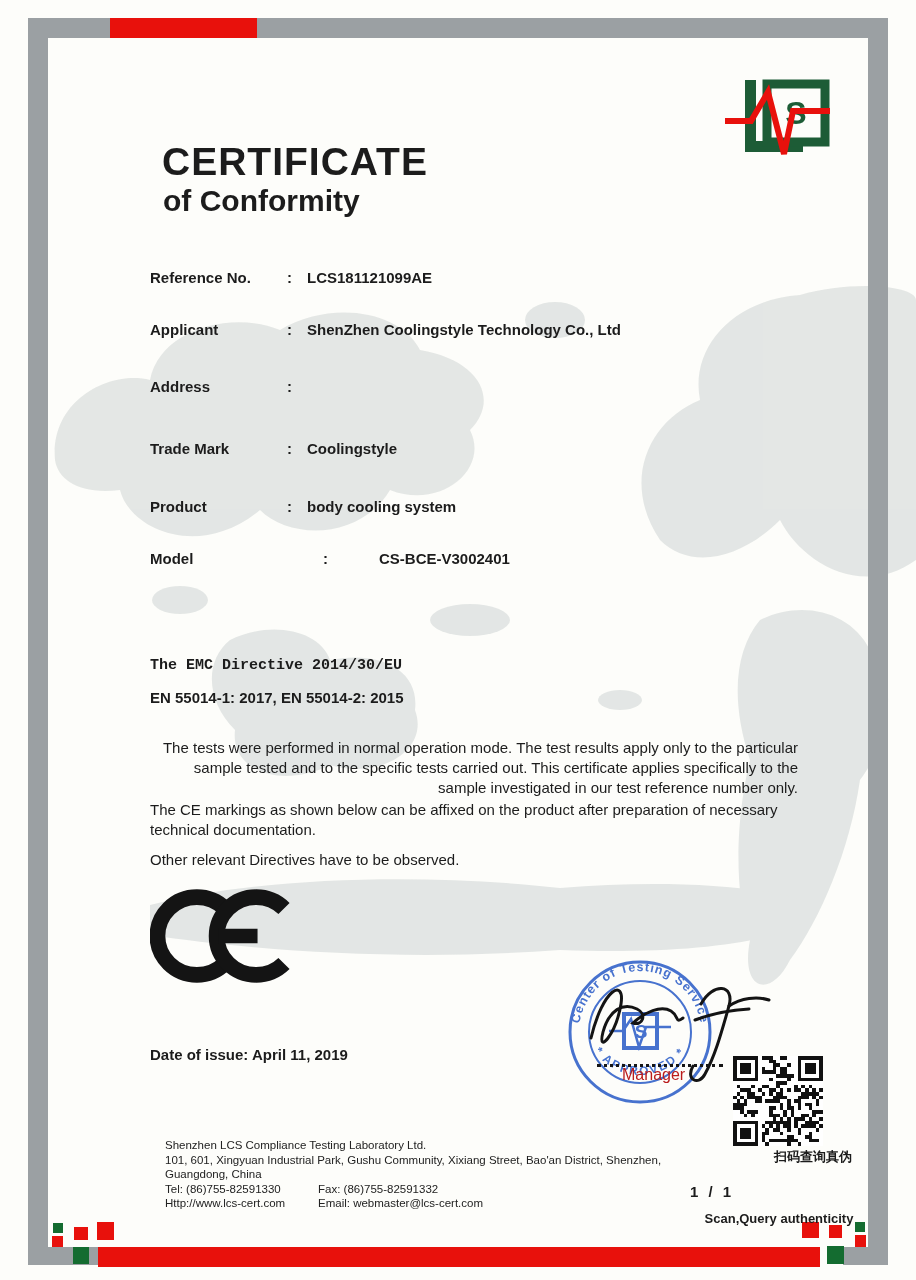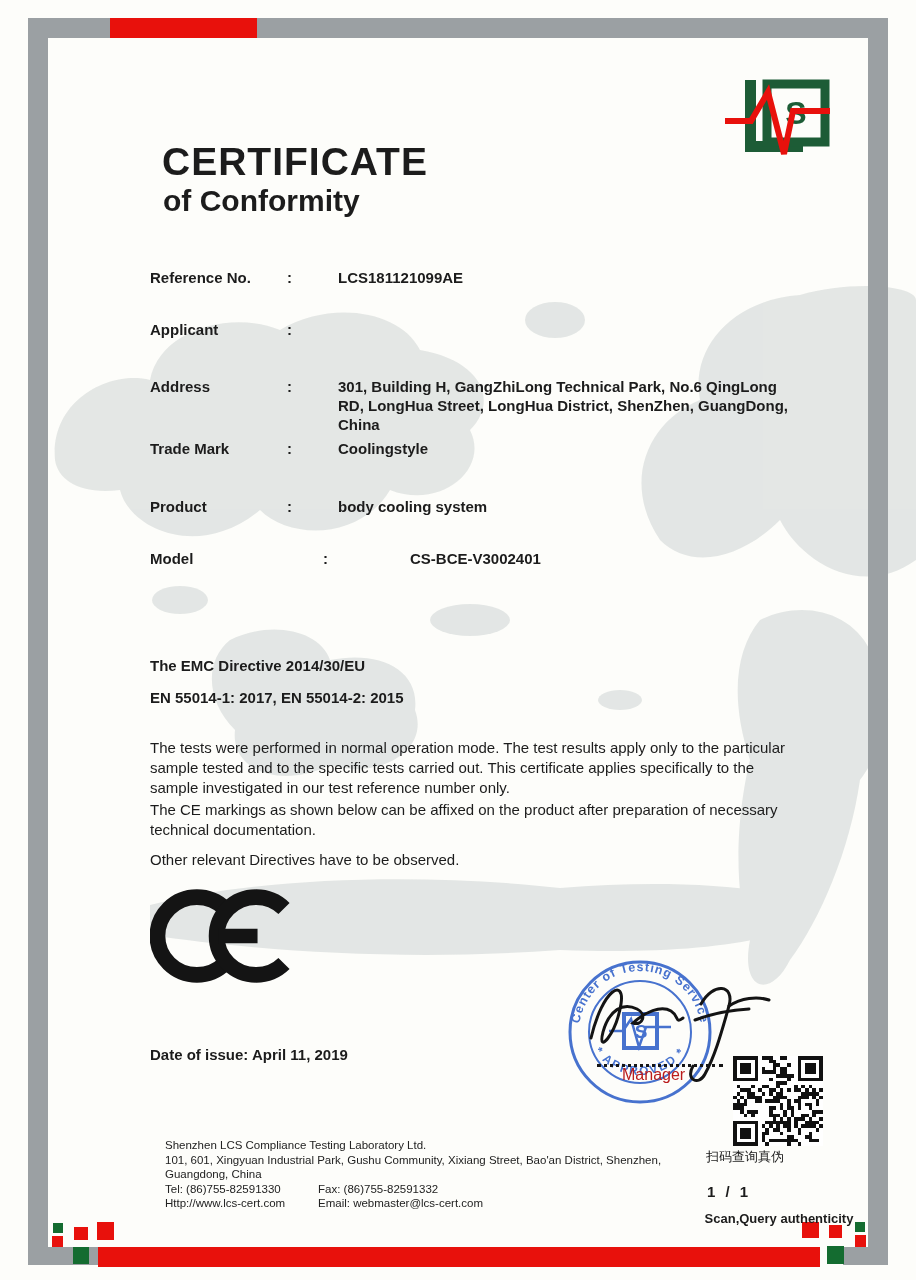--- a/index.html
+++ b/index.html
@@ -16,34 +16,34 @@
   .deco-green{position:absolute;background:#146c30;z-index:4;}
   .deco-red{position:absolute;background:#e8110c;z-index:4;}
   
   .map{position:absolute;left:0;top:0;z-index:1;}
   
   .title1{left:162px;top:140px;font-size:39px;font-weight:bold;letter-spacing:1px;z-index:5;}
   .title2{left:163px;top:184px;font-size:30px;font-weight:bold;z-index:5;}
   .fieldrow{position:absolute;left:150px;width:648px;display:flex;z-index:5;font-size:15px;font-weight:bold;line-height:19px;}
   .fieldrow .lbl{width:137px;flex:none;}
   .fieldrow .sep{width:20px;flex:none;}
-  .fieldrow .val{flex:1;margin-left:31px;}
+  .fieldrow .val{flex:1;}
   .para{position:absolute;left:150px;width:648px;font-size:15px;line-height:20px;z-index:5;}
   .bold{font-weight:bold;}
   .date-line{left:150px;top:1046px;font-size:15px;font-weight:bold;z-index:5;}
   
   .stamp{left:565px;top:957px;z-index:6;opacity:.88;}
   .sig{left:553px;top:960px;z-index:7;}
   .dotline{left:597px;top:1048px;width:126px;height:16px;border-bottom:3px dotted #161616;z-index:8;}
   .manager{left:622px;top:1066px;font-size:16px;color:#b91c1c;z-index:8;}
   
   .qr{left:733px;top:1056px;width:90px;height:90px;z-index:8;background:#fff;}
-  .qr-cap-zh{left:706px;top:1148px;width:146px;text-align:left;font-size:13px;font-weight:normal;z-index:8;}
+  .qr-cap-zh{left:706px;top:1148px;width:146px;text-align:right;font-size:13px;font-weight:bold;z-index:8;}
   .qr-cap-en{left:688px;top:1163px;width:182px;text-align:center;font-size:13px;font-weight:bold;z-index:8;margin-top:48px;}
-  .pagenum{left:690px;top:1183px;font-size:15px;font-weight:bold;letter-spacing:3px;z-index:8;margin-left:17px;}
+  .pagenum{left:690px;top:1183px;font-size:15px;font-weight:bold;letter-spacing:3px;z-index:8;}
   
   .footer{left:165px;top:1138px;width:560px;font-size:11.5px;line-height:14.5px;color:#222;z-index:5;}
   .footer .cols{display:flex;}
   .footer .c1{width:153px;flex:none;}
   .ce{left:150px;top:885px;z-index:5;}
   .logo{left:725px;top:74px;z-index:5;}
 </style>
 </head>
 <body>
 
@@ -95,45 +95,45 @@
   <div class="abs title2">of Conformity</div>
 
   <div class="fieldrow" style="top:268px;">
     <span class="lbl">Reference No.</span>
       <span class="sep">:</span>
       <span class="val">LCS181121099AE</span>
   </div>
   <div class="fieldrow" style="top:320px;">
     <span class="lbl">Applicant</span>
       <span class="sep">:</span>
+      <span class="val">ShenZhen Coolingstyle Technology Co., Ltd</span>
   </div>
   <div class="fieldrow" style="top:377px;">
     <span class="lbl">Address</span>
       <span class="sep">:</span>
-      <span class="val" style="max-width:478px;">301, Building H, GangZhiLong Technical Park, No.6 QingLong RD, LongHua Street, LongHua District, ShenZhen, GuangDong, China</span>
   </div>
   <div class="fieldrow" style="top:439px;">
     <span class="lbl">Trade Mark</span>
       <span class="sep">:</span>
       <span class="val">Coolingstyle</span>
   </div>
   <div class="fieldrow" style="top:497px;">
     <span class="lbl">Product</span>
       <span class="sep">:</span>
       <span class="val">body cooling system</span>
   </div>
   <div class="fieldrow" style="top:549px;gap:36px;">
     <span class="lbl">Model</span>
       <span class="sep">:</span>
       <span class="val">CS-BCE-V3002401</span>
   </div>
 
-  <div class="para bold" style="top:656px;">The EMC Directive 2014/30/EU</div>
+  <div class="para bold" style="top:656px;font-family:Liberation Mono, monospace;">The EMC Directive 2014/30/EU</div>
   <div class="para bold" style="top:688px;">EN 55014-1: 2017, EN 55014-2: 2015</div>
-  <div class="para" style="top:738px;">The tests were performed in normal operation mode. The test results apply only to the particular sample tested and to the specific tests carried out. This certificate applies specifically to the sample investigated in our test reference number only.</div>
+  <div class="para" style="top:738px;text-align:right;">The tests were performed in normal operation mode. The test results apply only to the particular sample tested and to the specific tests carried out. This certificate applies specifically to the sample investigated in our test reference number only.</div>
   <div class="para" style="top:800px;">The CE markings as shown below can be affixed on the product after preparation of necessary technical documentation.</div>
   <div class="para" style="top:850px;">Other relevant Directives have to be observed.</div>
 
   <svg class="abs ce" width="148" height="102" viewBox="0 0 300 210" preserveAspectRatio="none">
     <g fill="none" stroke="#141414" stroke-width="32">
       <path d="M 151.6,48.4 A 80 80 0 1 0 151.6,161.6"></path>
       <path d="M 271.6,48.4 A 80 80 0 1 0 271.6,161.6"></path>
       <path d="M 138,105 L 218,105" stroke-width="30"></path>
     </g>
   </svg>

